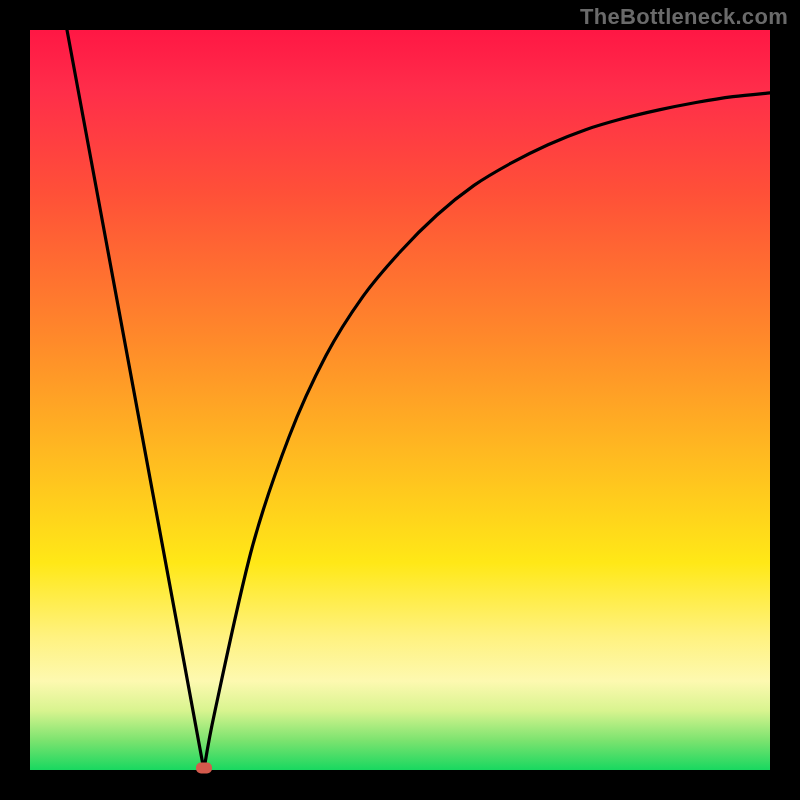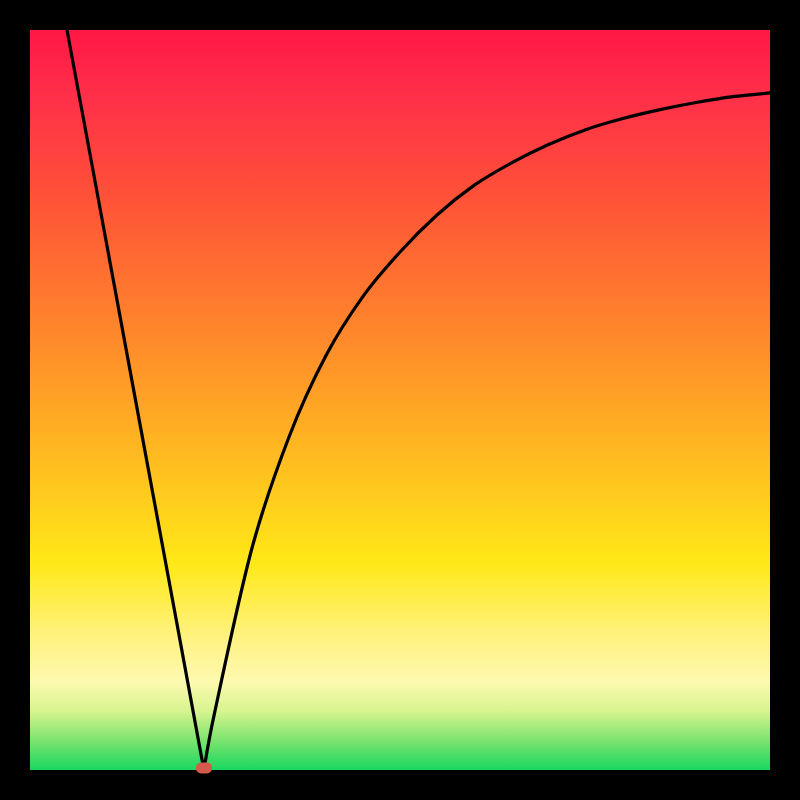--- a/index.html
+++ b/index.html
@@ -64,20 +64,21 @@
     background: #d45a4c;
     border-radius: 5px;
     transform: translate(-50%, -50%);
   }
 </style>
 </head>
 <body>
 
 <div class="frame">
 
+  <div class="watermark">TheBottleneck.com</div>
 
   <div class="plot-area">
 
     <svg class="curve" viewBox="0 0 740 740" preserveAspectRatio="none">
       <path id="curve-path" fill="none" stroke="#000" stroke-width="3.2" stroke-linejoin="round" stroke-linecap="round" d="M 37.00 0.00 L 74.00 199.80 L 111.00 399.60 L 148.00 599.40 L 173.90 740.00 C 175.75 730.13, 176.98 717.80, 185.00 680.80 C 193.02 643.80, 209.67 563.63, 222.00 518.00 C 234.33 472.37, 246.67 439.07, 259.00 407.00 C 271.33 374.93, 283.67 349.03, 296.00 325.60 C 308.33 302.17, 320.67 283.67, 333.00 266.40 C 345.33 249.13, 357.67 235.57, 370.00 222.00 C 382.33 208.43, 394.67 196.10, 407.00 185.00 C 419.33 173.90, 431.67 164.03, 444.00 155.40 C 456.33 146.77, 468.67 139.98, 481.00 133.20 C 493.33 126.42, 505.67 120.25, 518.00 114.70 C 530.33 109.15, 542.67 104.22, 555.00 99.90 C 567.33 95.58, 579.67 92.13, 592.00 88.80 C 604.33 85.47, 616.67 82.63, 629.00 79.92 C 641.33 77.21, 653.67 74.74, 666.00 72.52 C 678.33 70.30, 690.67 68.20, 703.00 66.60 C 715.33 65.00, 733.83 63.52, 740.00 62.90"></path>
     </svg>
 
     <div id="minimum-marker" class="marker" style="left: 173.9px; top: 738px;"></div>
 
   </div>

